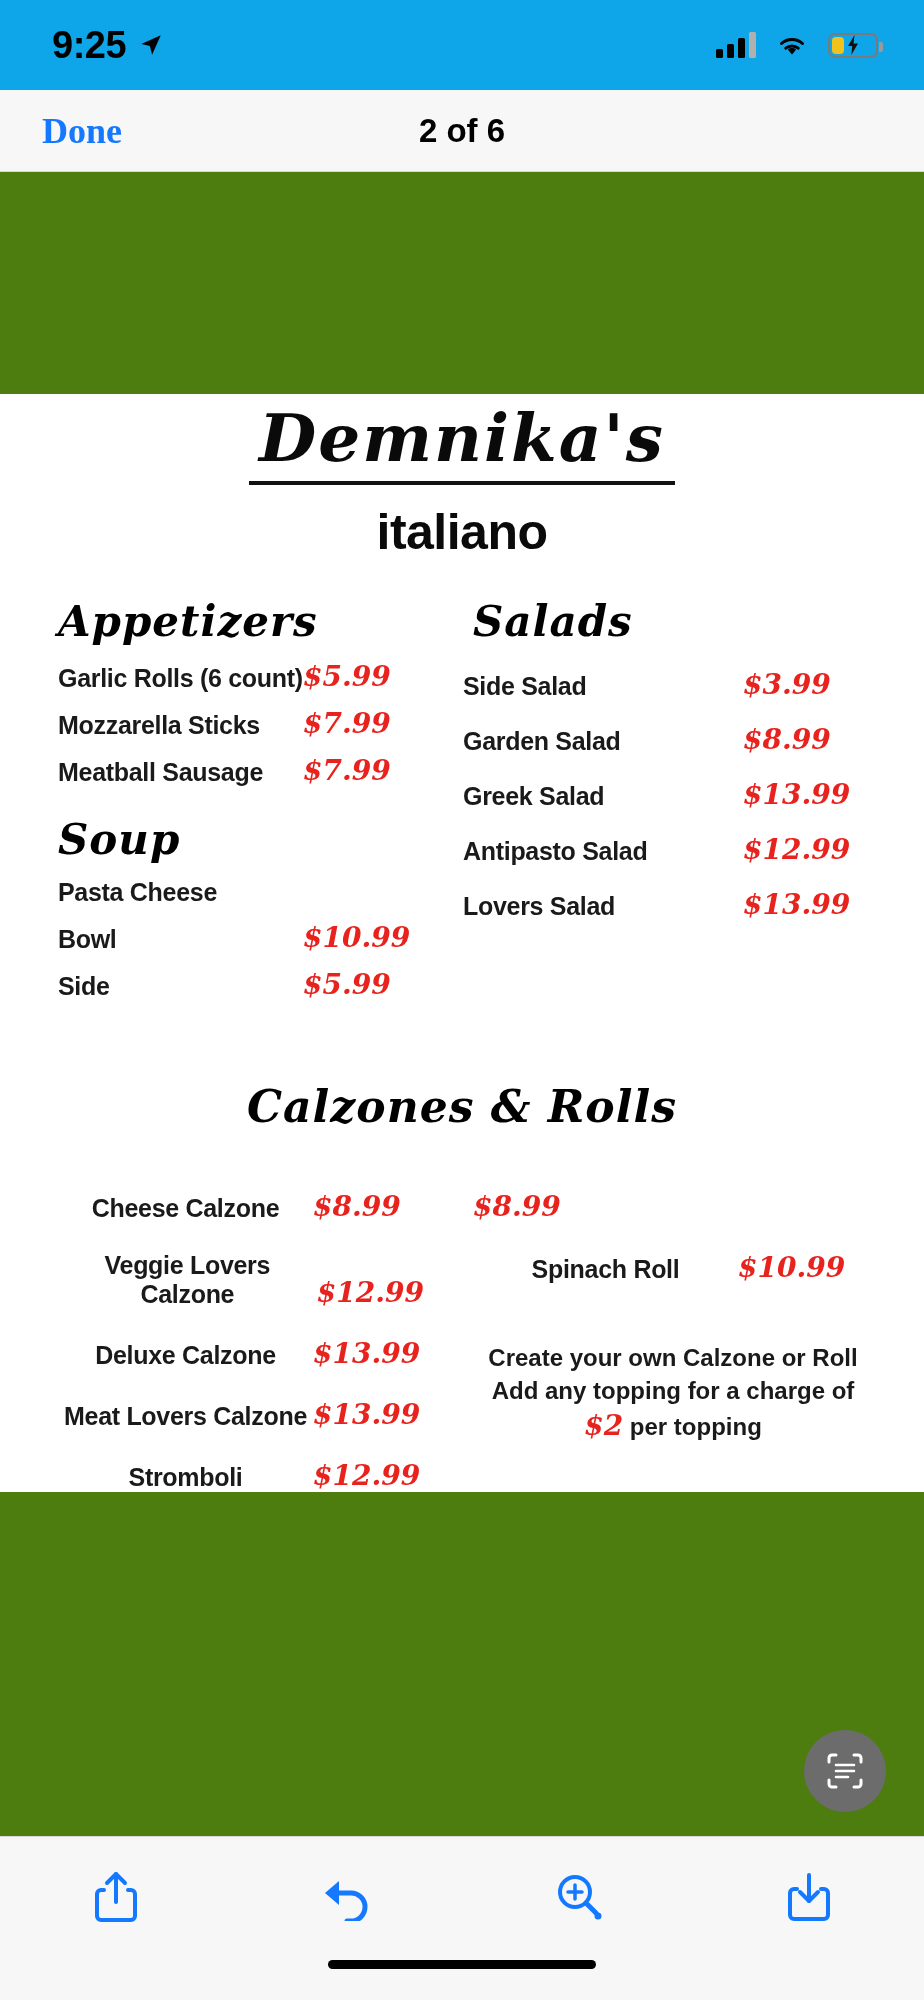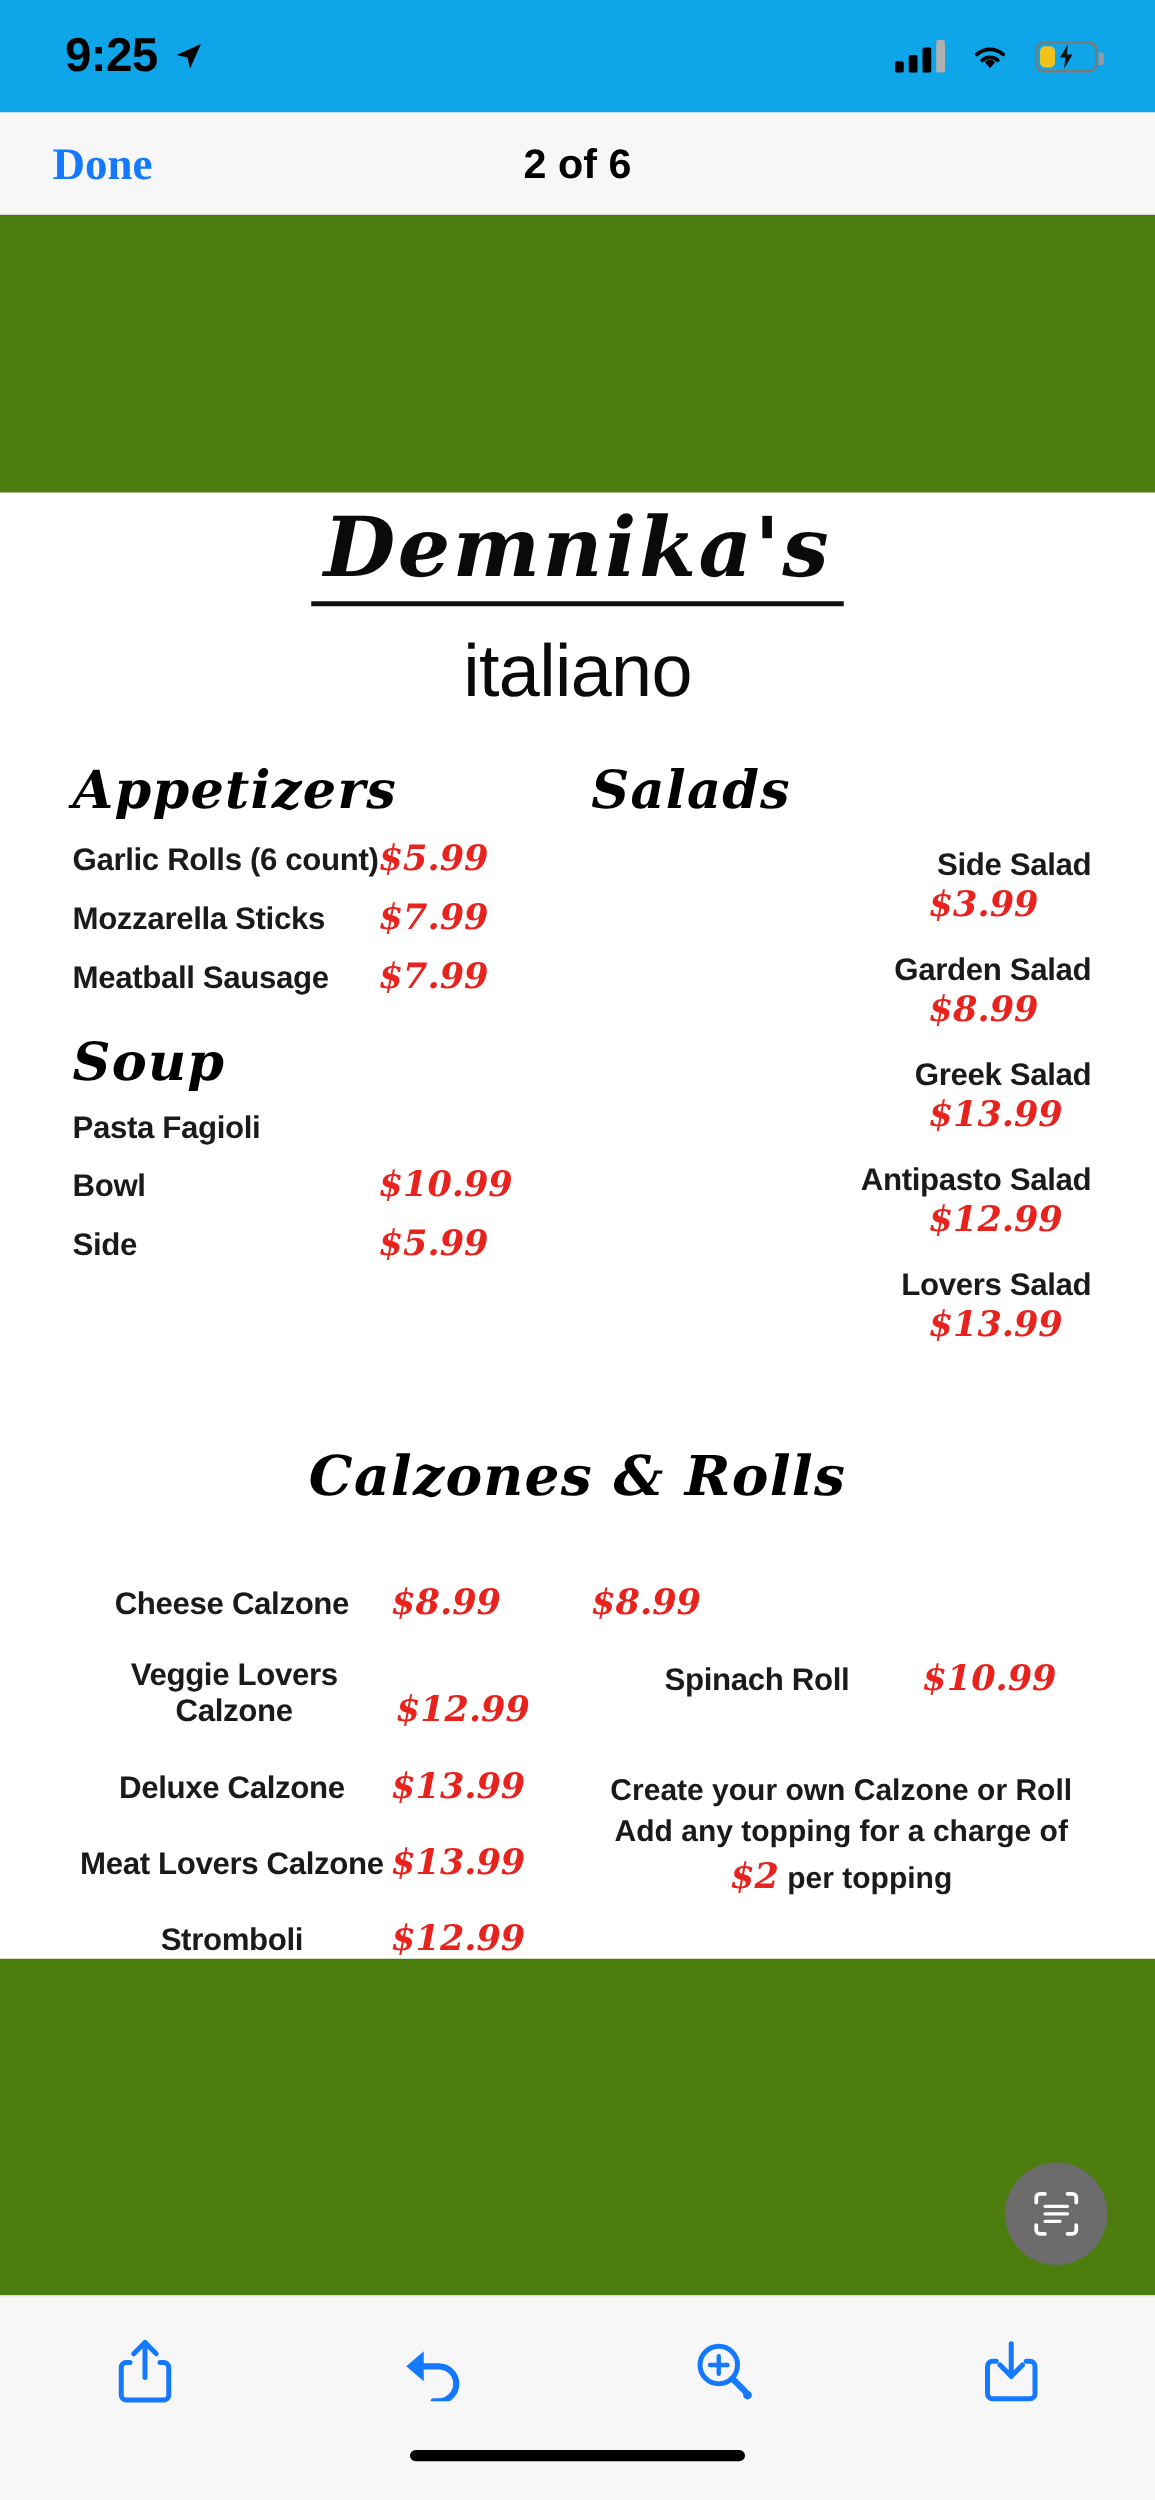--- a/index.html
+++ b/index.html
@@ -139,22 +139,22 @@
     font-weight: bold;
     font-size: 66px;
     letter-spacing: 2px;
     color: #0a0a0a;
     display: inline-block;
     border-bottom: 4px solid #111;
     padding: 0 10px 8px 10px;
     line-height: 1.05;
   }
   .brand-sub {
-    font-size: 59px;
-    font-weight: normal;
+    font-size: 50px;
+    font-weight: bold;
     color: #0a0a0a;
     margin-top: 18px;
     letter-spacing: -0.5px;
   }
 
   .section-head {
     font-family: "DejaVu Serif", serif;
     font-style: italic;
     font-weight: bold;
     font-size: 42px;
@@ -185,21 +185,21 @@
     font-family: "DejaVu Serif", serif;
     font-style: italic;
     font-weight: bold;
     font-size: 28px;
     color: #e8221d;
     width: 130px;
     text-align: left;
   }
 
   .col-left .row { margin-top: 14px; }
-  .col-right .row { margin-top: 22px; flex-direction: column; }
+  .col-right .row { margin-top: 22px; }
 
   .soup-head { margin-top: 28px; }
   .salads-head { margin-left: 10px; }
 
   .calzones-wrap { margin-top: 80px; text-align: center; }
   .calzones-head { font-size: 44px; }
 
   .calz-cols {
     display: flex;
     margin-top: 30px;
@@ -335,21 +335,21 @@
             <span class="price">$7.99</span>
           </div>
           <div class="row">
             <span class="name">Meatball Sausage</span>
             <span class="price">$7.99</span>
           </div>
 
           <div class="section-head soup-head">Soup</div>
 
           <div class="row">
-            <span class="name">Pasta Fagioli</span>
+            <span class="name">Pasta Cheese</span>
             <span class="price"></span>
           </div>
           <div class="row">
             <span class="name">Bowl</span>
             <span class="price">$10.99</span>
           </div>
           <div class="row">
             <span class="name">Side</span>
             <span class="price">$5.99</span>
           </div>

